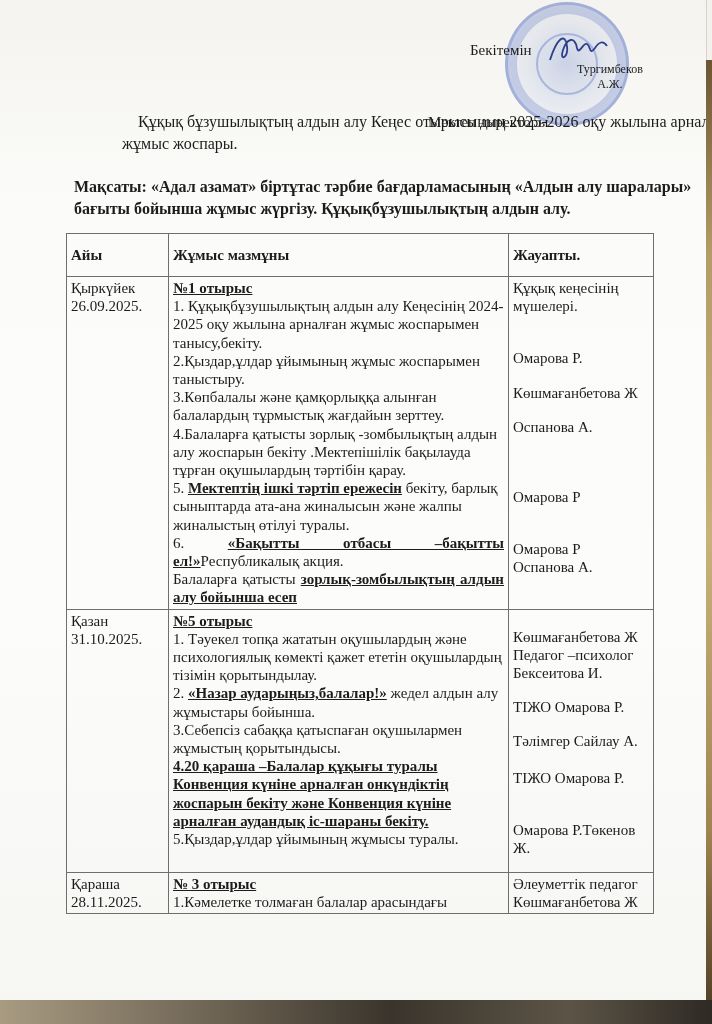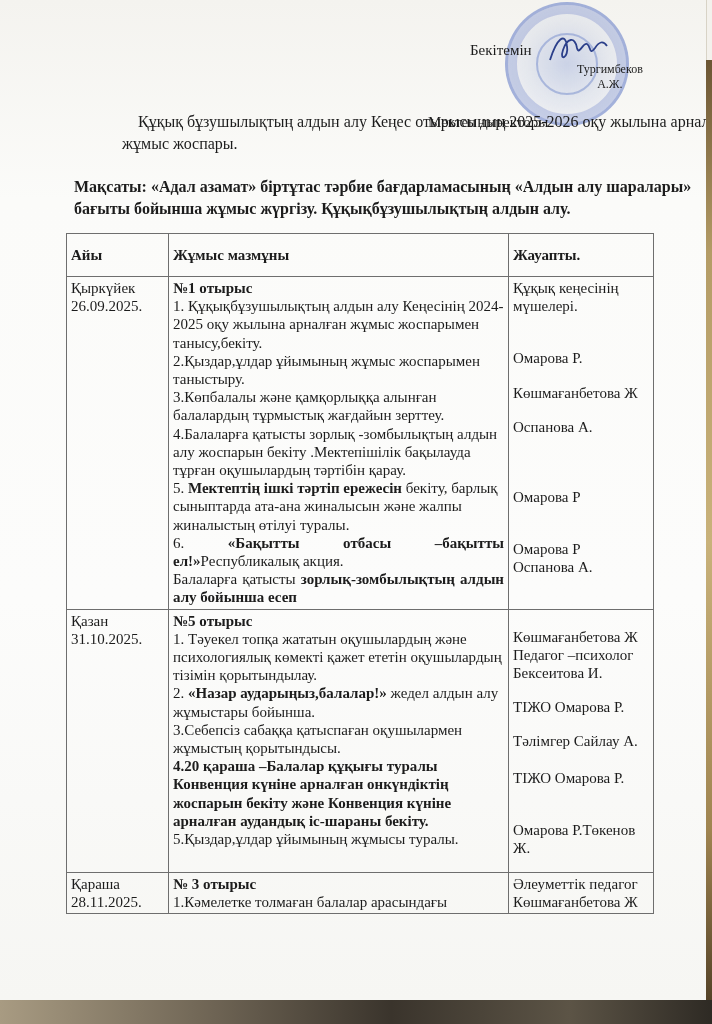--- a/index.html
+++ b/index.html
@@ -54,21 +54,21 @@
     position: absolute; left: 66px; top: 233px; width: 587px;
     border-collapse: collapse; table-layout: fixed;
     font-size: 15px; line-height: 18.2px;
   }
   table.plan td, table.plan th {
     border: 1px solid #6e6e6e; vertical-align: top; text-align: left;
     padding: 2px 4px;
   }
   table.plan th { font-weight: bold; height: 38px; vertical-align: middle; font-size: 15px; }
   col.c1 { width: 102px; } col.c2 { width: 340px; } col.c3 { width: 145px; }
-  .b { font-weight: bold; }
+  .b { font-weight: bold; text-decoration: underline; }
   .i { }
   .just { text-align: justify; }
   .resp-line { display: block; }
   .spacer { display: block; }
 </style>
 </head>
 <body>
 
 <div class="page">
 

